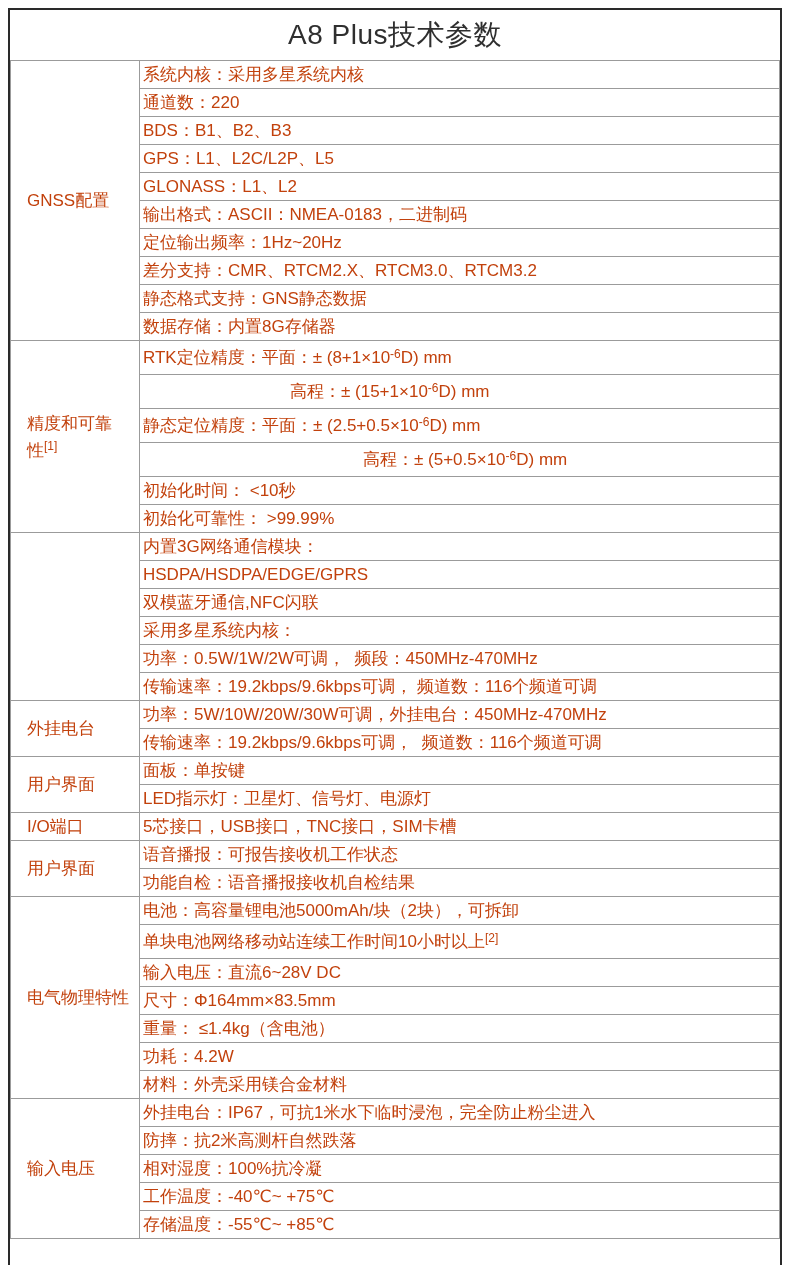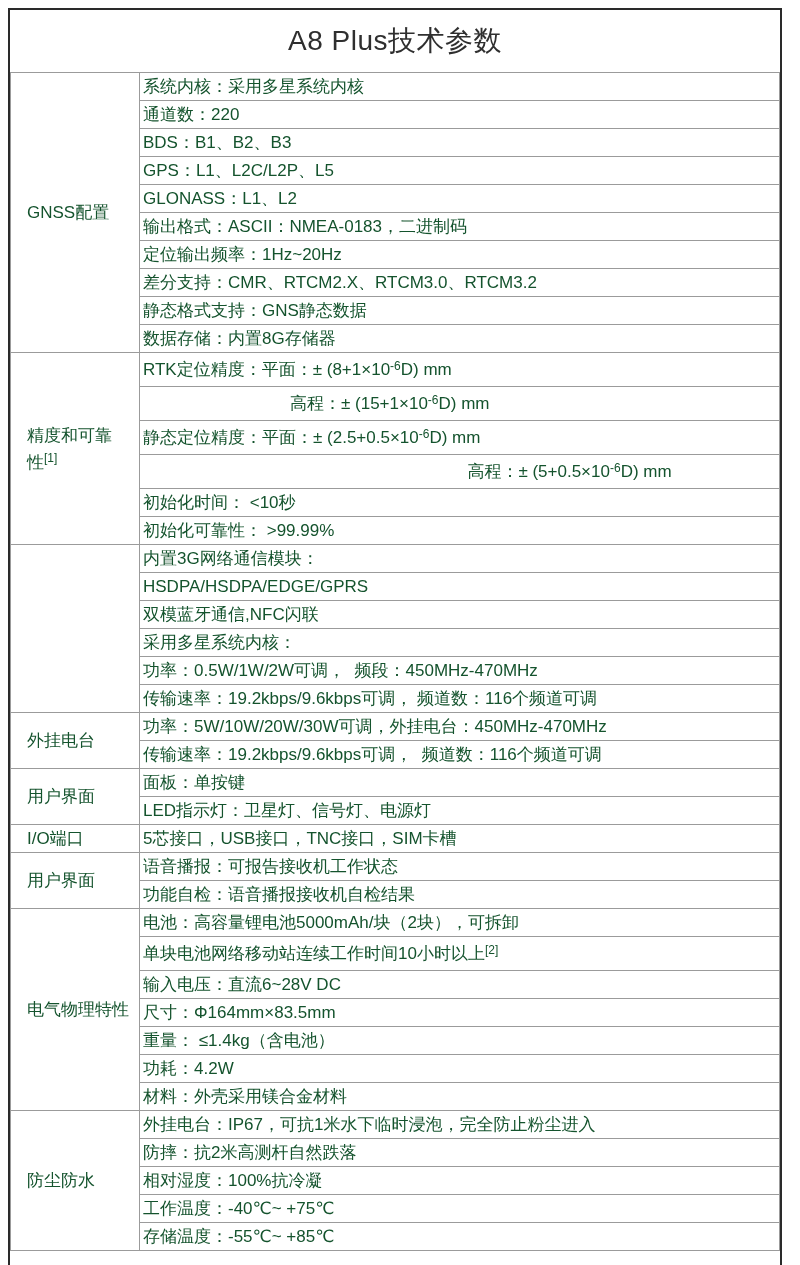--- a/index.html
+++ b/index.html
@@ -24,28 +24,28 @@
     border-collapse: collapse;
     table-layout: fixed;
   }
   table.spec th.title-cell {
     border: none;
     border-bottom: 1px solid #9b9b9b;
     font-size: 28px;
     font-weight: 400;
     color: #2f2f2f;
     height: 37px;
-    padding: 12px;
+    padding: 6px;
     letter-spacing: 0.5px;
   }
   table.spec td {
     border: 1px solid #9b9b9b;
     font-size: 17px;
     line-height: 25px;
-    color: #14532d;
+    color: #c2410c;
     padding: 0 3px;
     height: 27px;
     vertical-align: middle;
     white-space: pre-wrap;
     word-break: break-all;
     overflow: hidden;
   }
   table.spec td.label-cell {
     padding-left: 16px;
     line-height: 27px;
@@ -120,21 +120,21 @@
             <td class="label-cell" rowspan="6">精度和可靠<br>性<sup>[1]</sup></td>
             <td class="value-cell tall">RTK定位精度：平面：± (8+1×10<sup>-6</sup>D) mm</td>
           </tr>
           <tr>
             <td class="value-cell tall" style="padding-left: 150px;">高程：± (15+1×10<sup>-6</sup>D) mm</td>
           </tr>
           <tr>
             <td class="value-cell tall">静态定位精度：平面：± (2.5+0.5×10<sup>-6</sup>D) mm</td>
           </tr>
           <tr>
-            <td class="value-cell tall" style="padding-left: 223px; text-align: center;">高程：± (5+0.5×10<sup>-6</sup>D) mm</td>
+            <td class="value-cell tall" style="padding-left: 223px;">高程：± (5+0.5×10<sup>-6</sup>D) mm</td>
           </tr>
           <tr>
             <td class="value-cell">初始化时间： &lt;10秒</td>
           </tr>
           <tr>
             <td class="value-cell">初始化可靠性： &gt;99.99%</td>
           </tr>
           <tr>
             <td class="label-cell" rowspan="6"></td>
             <td class="value-cell">内置3G网络通信模块：</td>
@@ -195,21 +195,21 @@
           <tr>
             <td class="value-cell">重量： ≤1.4kg（含电池）</td>
           </tr>
           <tr>
             <td class="value-cell">功耗：4.2W</td>
           </tr>
           <tr>
             <td class="value-cell">材料：外壳采用镁合金材料</td>
           </tr>
           <tr>
-            <td class="label-cell" rowspan="5">防尘防水</td>
+            <td class="label-cell" rowspan="5">输入电压</td>
             <td class="value-cell">外挂电台：IP67，可抗1米水下临时浸泡，完全防止粉尘进入</td>
           </tr>
           <tr>
             <td class="value-cell">防摔：抗2米高测杆自然跌落</td>
           </tr>
           <tr>
             <td class="value-cell">相对湿度：100%抗冷凝</td>
           </tr>
           <tr>
             <td class="value-cell">工作温度：-40℃~ +75℃</td>

